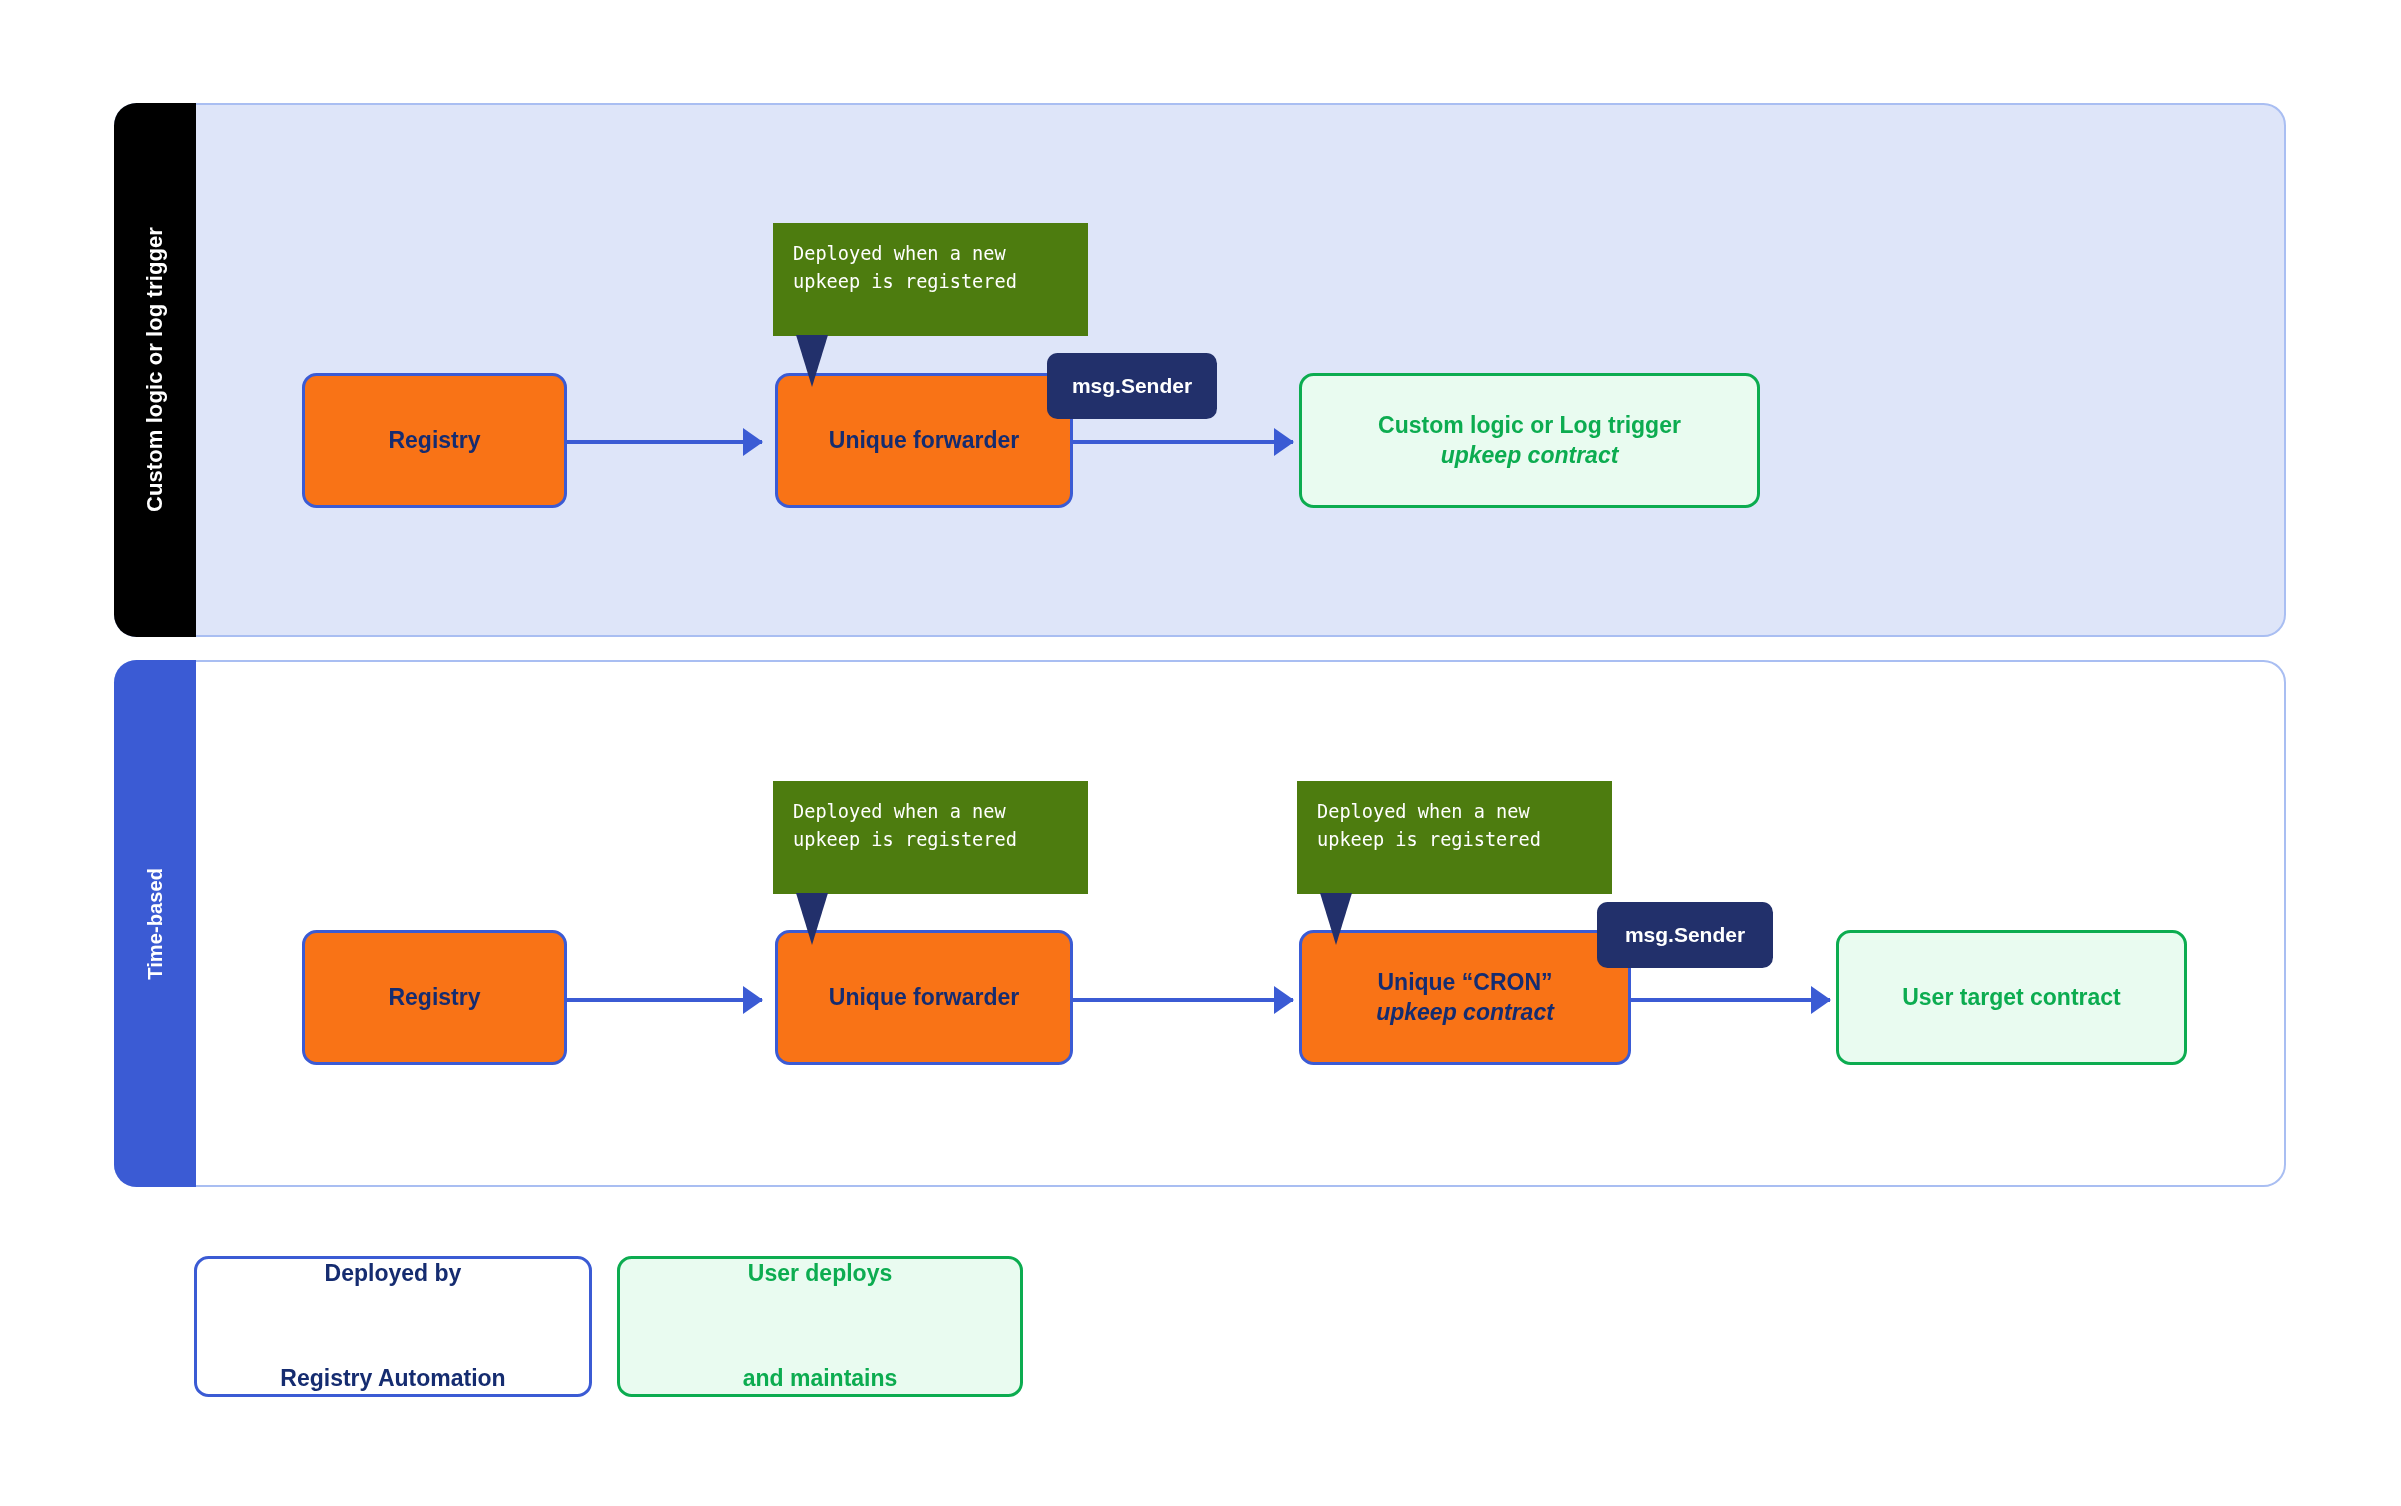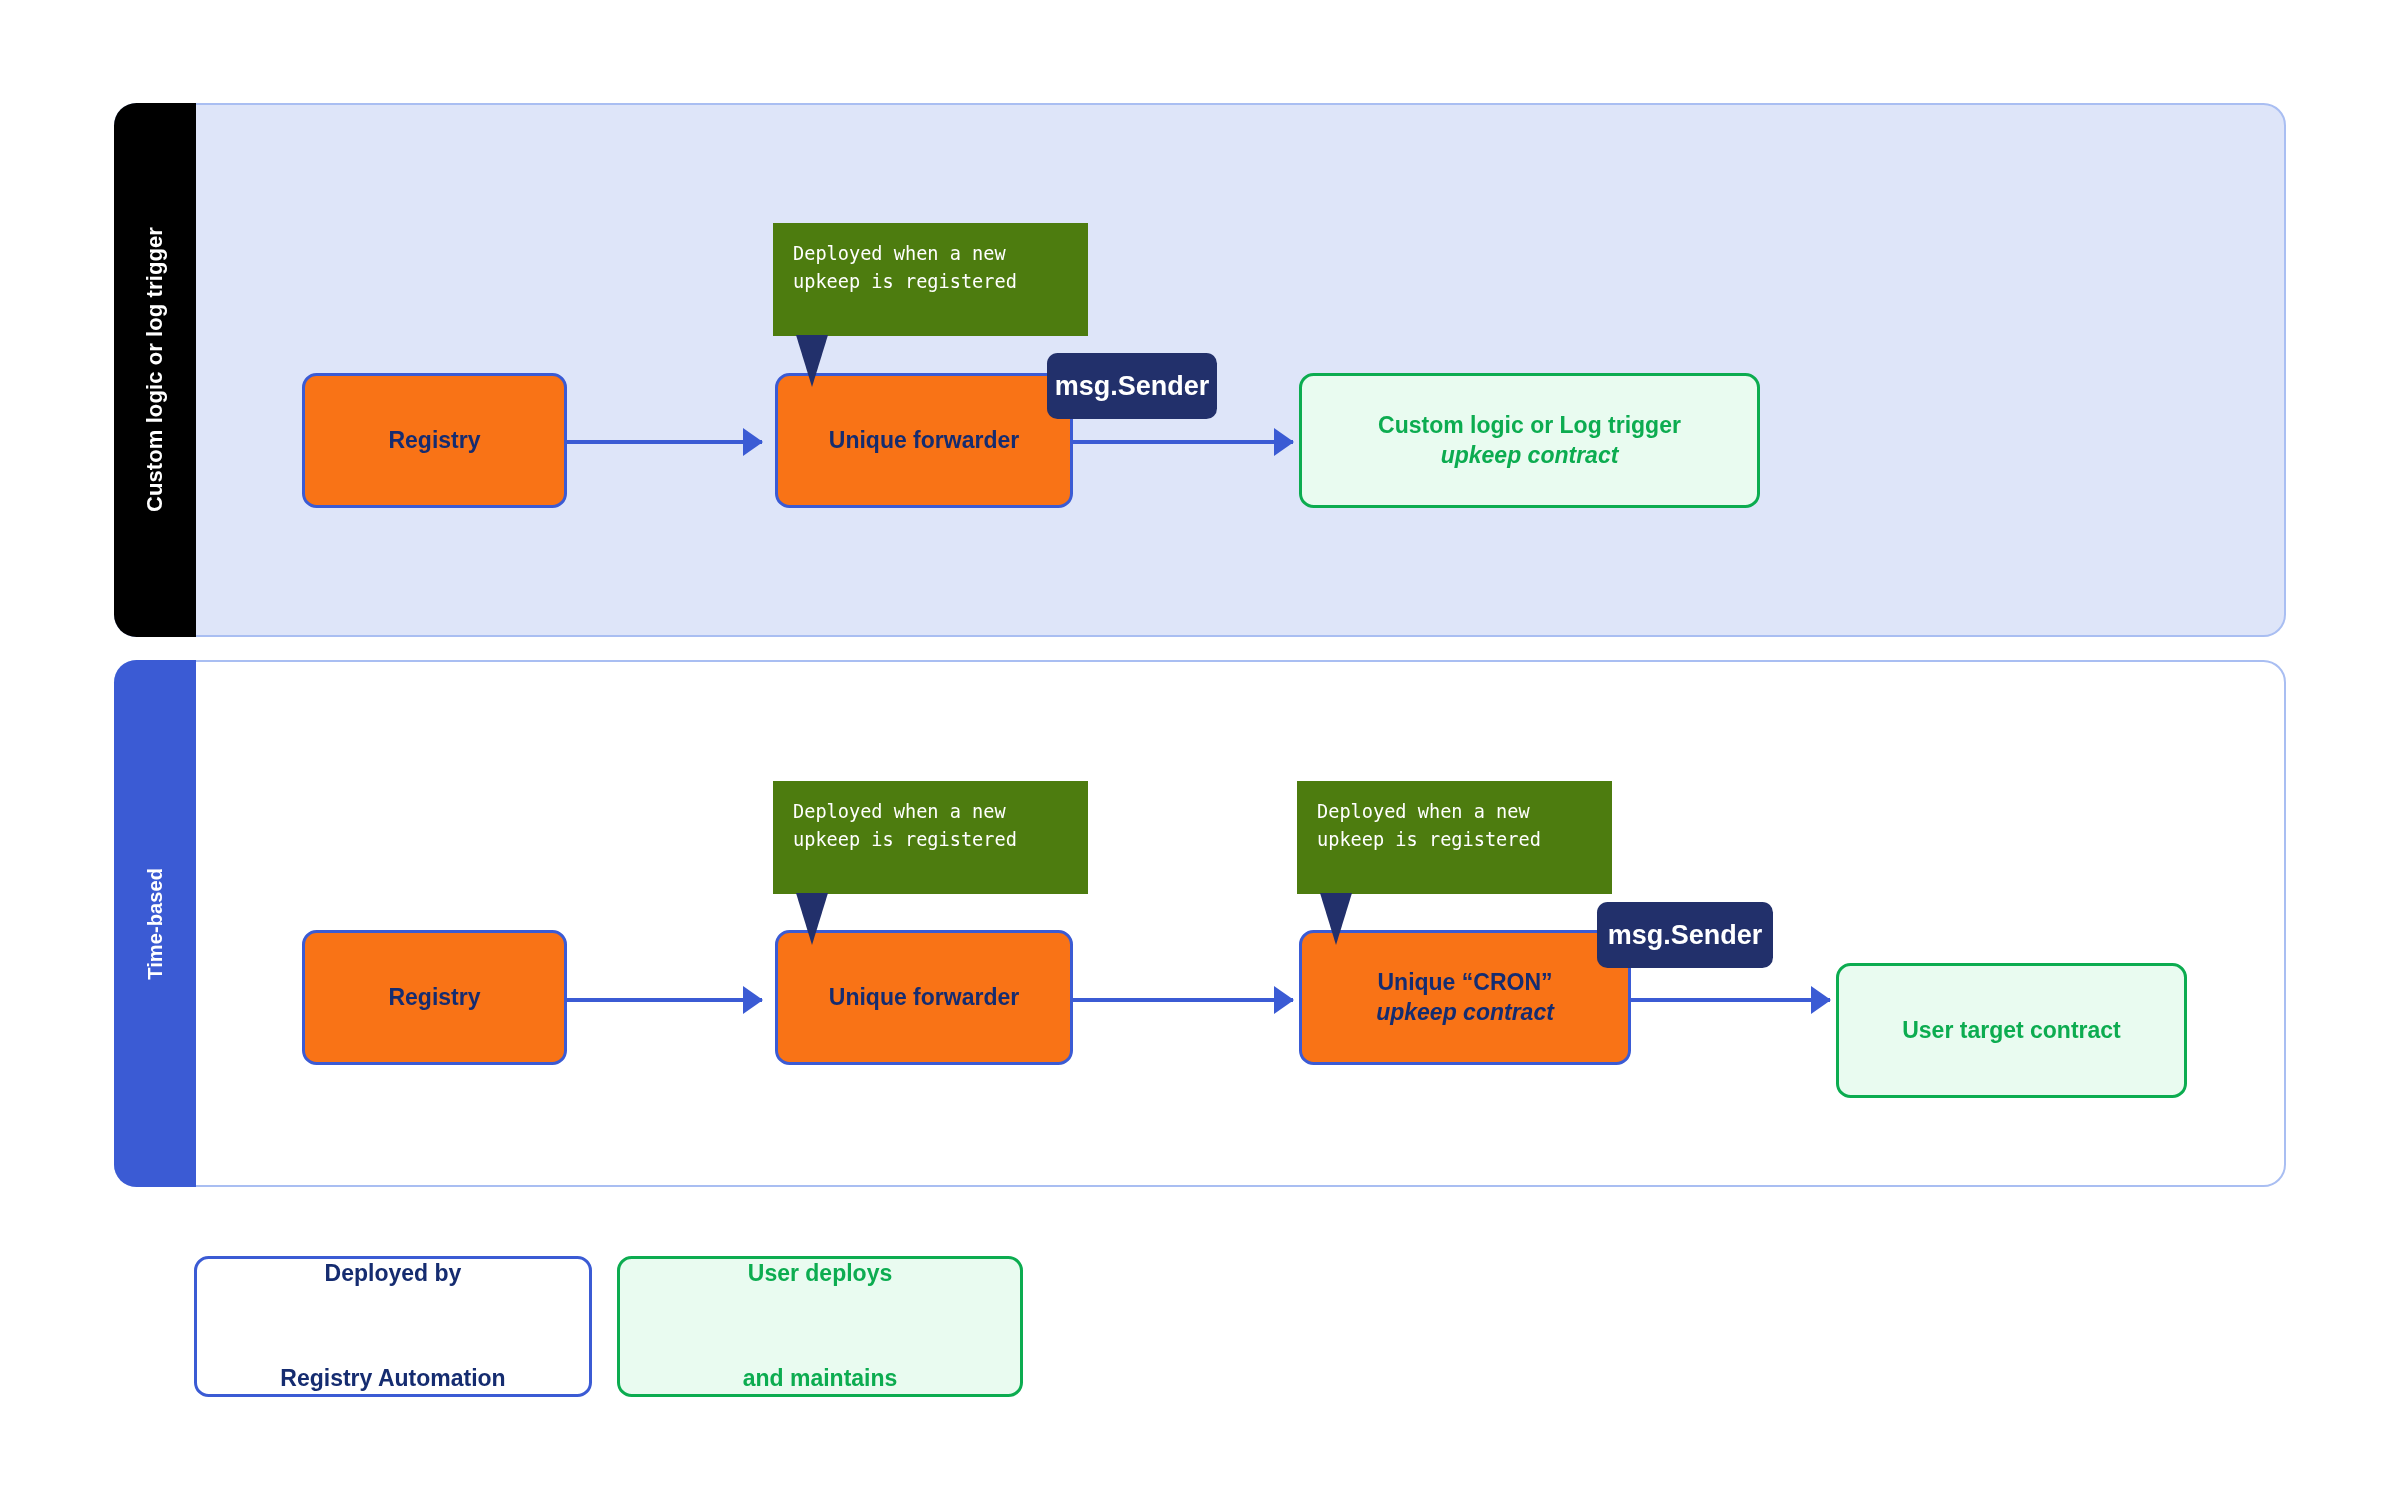--- a/index.html
+++ b/index.html
@@ -145,21 +145,21 @@
   
   .badge{
     position:absolute;
     box-sizing:border-box;
     background:#22306B;
     border-radius:10.6px;
     display:flex;
     align-items:center;
     justify-content:center;
     color:#ffffff;
-    font-size:27px;
+    font-size:21px;
     font-weight:700;
     z-index:12;
   }
 
   
   .legend-box{
     position:absolute;
     box-sizing:border-box;
     display:flex;
     flex-direction:column;
@@ -250,21 +250,21 @@
 
   <div class="node blue" style="left:775px; top:930px; width:298px; height:135px;">
     <span class="line1">Unique forwarder</span>
   </div>
 
   <div class="node blue" style="left:1299px; top:930px; width:332px; height:135px;">
     <span class="line1">Unique “CRON”</span>
     <span class="line2">upkeep contract</span>
   </div>
 
-  <div class="node green" style="left:1836px; top:930px; width:351px; height:135px;margin-top:33px;">
+  <div class="node green" style="left:1836px; top:930px; width:351px; height:135px;">
     <span class="line1">User target contract</span>
   </div>
 
   <div class="callout" style="left:773px; top:781px; width:315px; height:113px;">
     <span class="ctext">Deployed when a new
 upkeep is registered</span>
     <span class="tail"></span>
   </div>
 
   <div class="callout" style="left:1297px; top:781px; width:315px; height:113px;">

